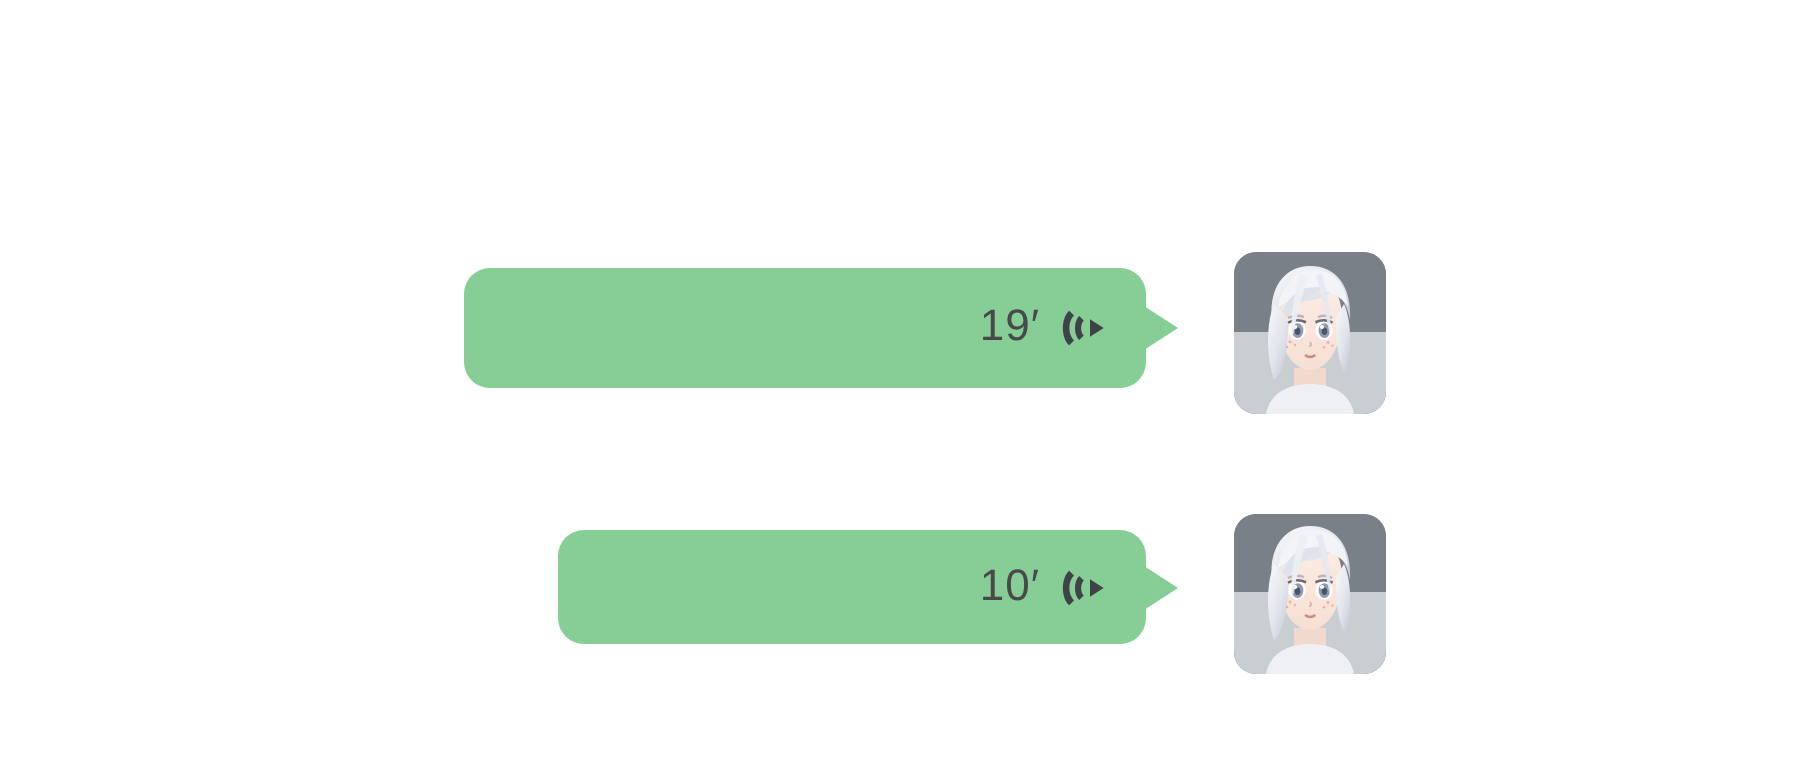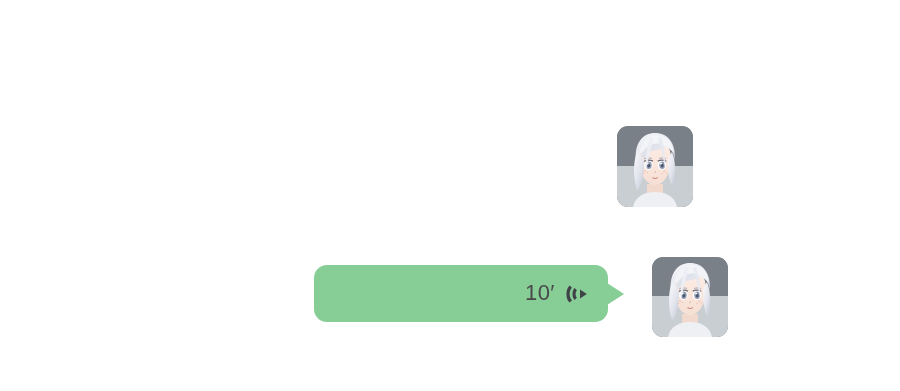--- a/index.html
+++ b/index.html
@@ -87,20 +87,36 @@
     background: #8d9298;
   }
   .avatar svg { display: block; }
 </style>
 </head>
 <body>
 
 <div id="chat-thread">
 
   <div class="message-row" style="left: 0px; top: 126px; width: 693px;">
+    <div class="bubble-wrap">
+      <div class="bubble" style="width: 341px; height: 60px; margin-left: 232px; margin-top: 8px;">
+        <span class="voice-duration">19′</span>
+        <span class="voice-icon">
+          <svg viewBox="0 0 26 26" width="26" height="26" aria-hidden="true">
+
+            <path d="M5.6 4.4 C1.4 8.0 1.4 18.0 5.6 21.6 L8.0 19.2 C4.9 16.3 4.9 9.7 8.0 6.8 Z" fill="#3f4247"></path>
+
+            <path d="M10.6 7.0 C7.8 9.6 7.8 16.4 10.6 19.0 L12.9 16.8 C11.1 15.0 11.1 11.0 12.9 9.2 Z" fill="#3f4247"></path>
+
+            <path d="M16.0 8.6 L22.8 13.0 L16.0 17.4 Z" fill="#3f4247"></path>
+          </svg>
+        </span>
+        <span class="bubble-tail"></span>
+      </div>
+    </div>
 
     <div class="avatar" style="width: 76px; height: 81px; margin-top: 0px; margin-left: 44px;">
       <svg viewBox="0 0 76 81" width="76" height="81" aria-hidden="true">
         <defs>
           <clipPath id="clipA">
               <rect x="0" y="0" width="76" height="81" rx="11" ry="11"></rect>
             </clipPath>
           <linearGradient id="hairA" x1="0.1" y1="0" x2="0.9" y2="1">
             <stop offset="0" stop-color="#f6f7fa"></stop>
             <stop offset="0.55" stop-color="#e2e4ec"></stop>
@@ -161,21 +177,21 @@
           <path d="M38 45 q1.2 1.6 -0.4 2.2" stroke="#dbb5a9" stroke-width="1" fill="none"></path>
           <path d="M35.5 51.5 q2.6 2 5.2 0" stroke="#c98d86" stroke-width="1.2" fill="none"></path>
 
           <path d="M33 11 C30 22 28 32 29 44 C31 33 34 22 37 12 Z" fill="#eceef4" opacity="0.95"></path>
           <path d="M44 11 C47 21 49 31 48 42 C46 32 44 22 41 12 Z" fill="#e6e9f1" opacity="0.9"></path>
         </g>
       </svg>
     </div>
   </div>
 
-  <div class="message-row" style="left: 0px; top: 257px; width: 693px; padding-left: 35px;">
+  <div class="message-row" style="left: 0px; top: 257px; width: 693px;">
     <div class="bubble-wrap">
       <div class="bubble" style="width: 294px; height: 57px; margin-left: 279px; margin-top: 8px;">
         <span class="voice-duration">10′</span>
         <span class="voice-icon">
           <svg viewBox="0 0 26 26" width="26" height="26" aria-hidden="true">
             <path d="M5.6 4.4 C1.4 8.0 1.4 18.0 5.6 21.6 L8.0 19.2 C4.9 16.3 4.9 9.7 8.0 6.8 Z" fill="#3f4247"></path>
             <path d="M10.6 7.0 C7.8 9.6 7.8 16.4 10.6 19.0 L12.9 16.8 C11.1 15.0 11.1 11.0 12.9 9.2 Z" fill="#3f4247"></path>
             <path d="M16.0 8.6 L22.8 13.0 L16.0 17.4 Z" fill="#3f4247"></path>
           </svg>
         </span>

